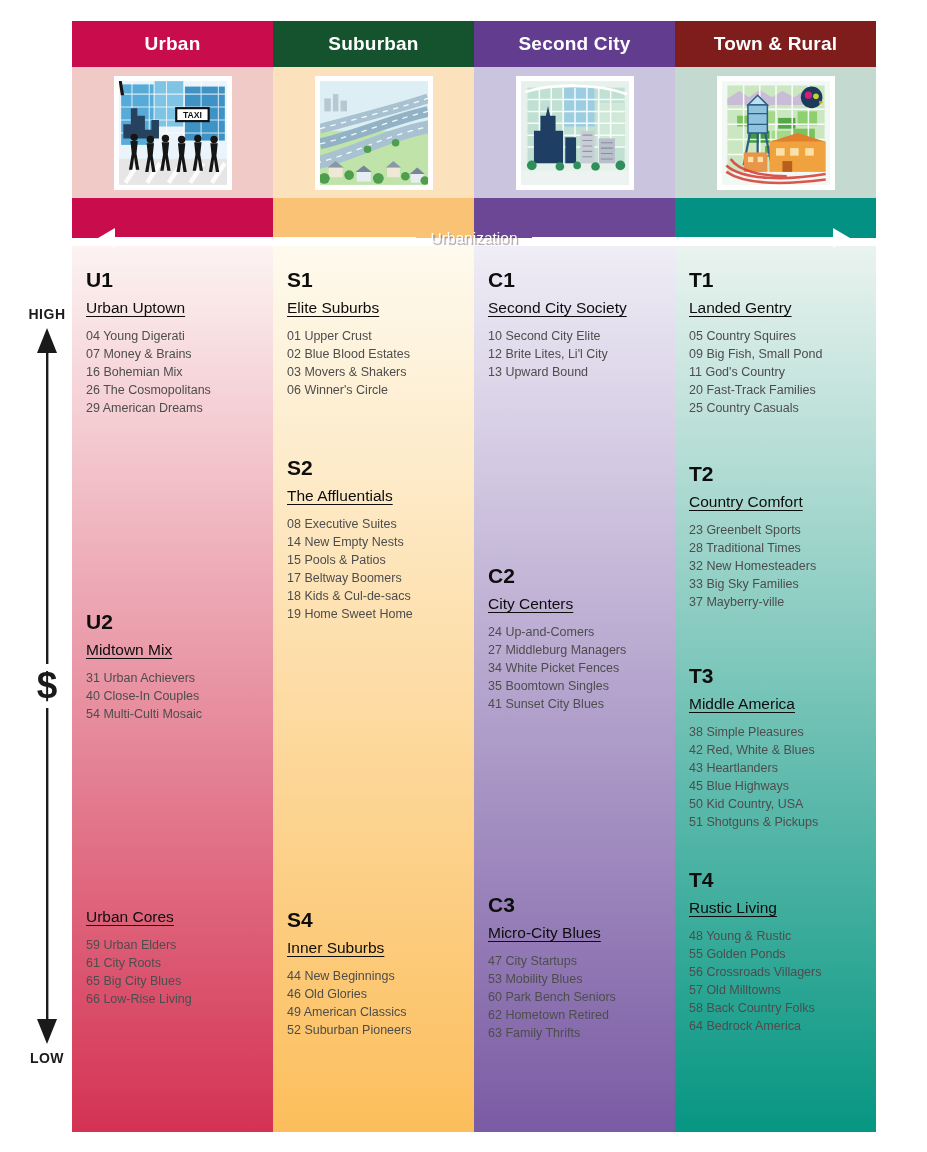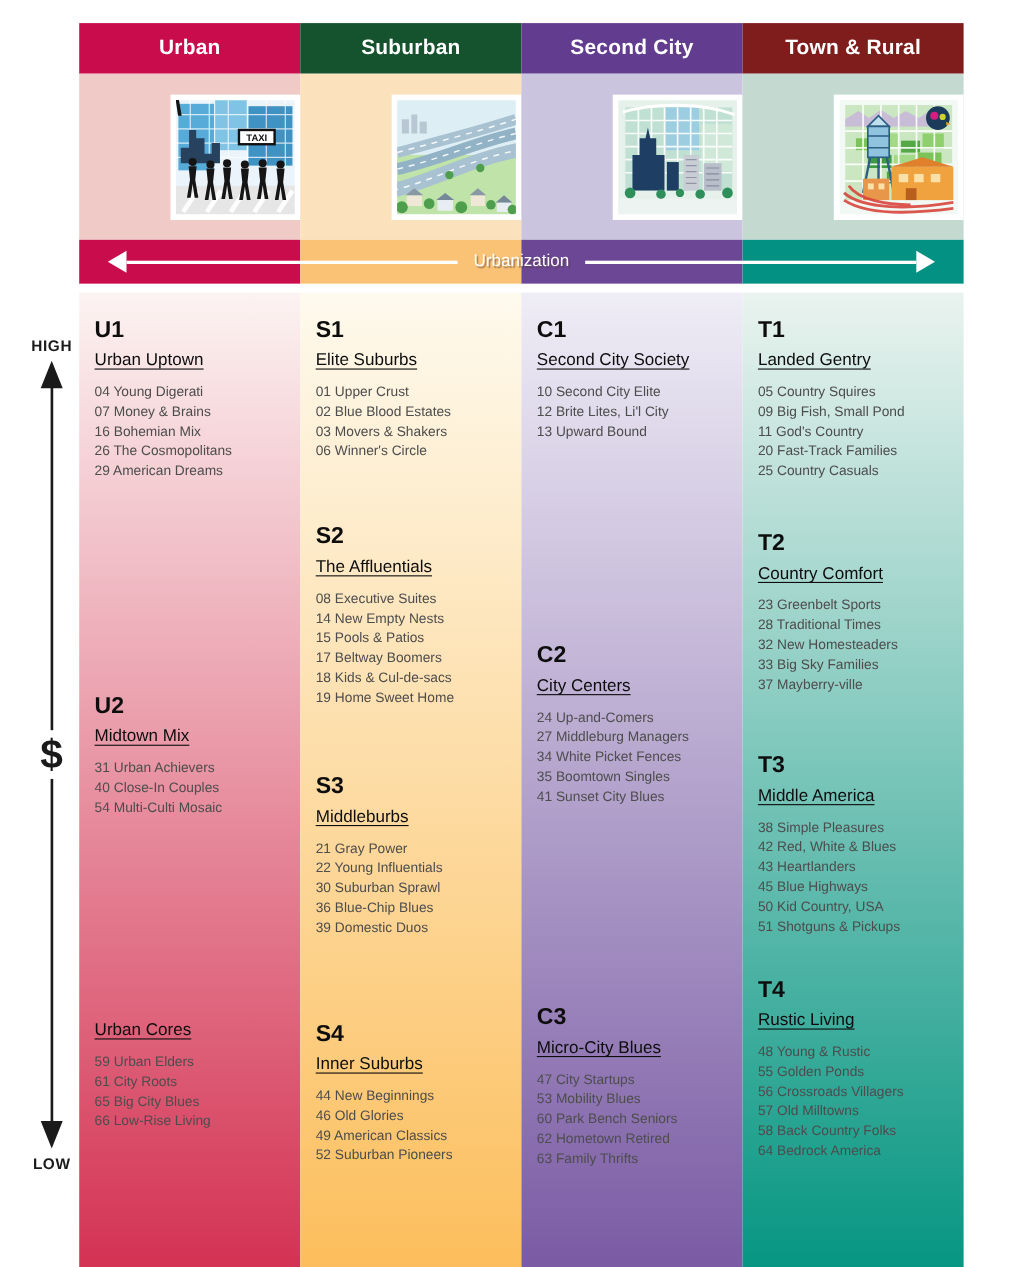--- a/index.html
+++ b/index.html
@@ -4,21 +4,21 @@
 <style>
   html,body{margin:0;padding:0;background:#ffffff;}
   body{
     width:927px;height:1152px;position:relative;overflow:hidden;
     font-family:"Liberation Sans", sans-serif;
   }
   .board{position:absolute;left:72px;top:21px;width:804px;height:1131px;}
   .col{position:absolute;top:0;width:201px;height:100%;}
   .col-header{height:46px;display:flex;align-items:center;justify-content:center;
     color:#fff;font-weight:bold;font-size:19px;letter-spacing:.2px;}
-  .illo-band{height:151px;display:flex;align-items:center;justify-content:flex-end;}
+  .illo-band{height:131px;display:flex;align-items:center;justify-content:center;}
   .illo-card{width:118px;height:114px;background:#fff;display:flex;align-items:center;justify-content:center;}
   .illo-card svg{display:block;}
   .urb-seg{height:40px;}
   .col-gap{height:8px;background:#fff;}
   .col-main{position:relative;height:886px;}
   .group{position:absolute;left:14px;right:6px;}
   .group-code{font-size:21px;font-weight:bold;color:#0d0d0d;margin:0 0 7px 0;}
   .group-name{font-size:15.5px;color:#0d0d0d;text-decoration:underline;text-underline-offset:3px;margin:0 0 10px 0;}
   .segment{font-size:12.5px;color:#4d4d4d;line-height:18px;}
   
@@ -179,29 +179,20 @@
         <div class="group" style="top:210px">
           <div class="group-code">S2</div>
           <div class="group-name">The Affluentials</div>
           <div class="segment">08 Executive Suites</div>
           <div class="segment">14 New Empty Nests</div>
           <div class="segment">15 Pools &amp; Patios</div>
           <div class="segment">17 Beltway Boomers</div>
           <div class="segment">18 Kids &amp; Cul-de-sacs</div>
           <div class="segment">19 Home Sweet Home</div>
         </div>
-        <div class="group" style="top:437px">
-          <div class="group-code">S3</div>
-          <div class="group-name">Middleburbs</div>
-          <div class="segment">21 Gray Power</div>
-          <div class="segment">22 Young Influentials</div>
-          <div class="segment">30 Suburban Sprawl</div>
-          <div class="segment">36 Blue-Chip Blues</div>
-          <div class="segment">39 Domestic Duos</div>
-        </div>
         <div class="group" style="top:662px">
           <div class="group-code">S4</div>
           <div class="group-name">Inner Suburbs</div>
           <div class="segment">44 New Beginnings</div>
           <div class="segment">46 Old Glories</div>
           <div class="segment">49 American Classics</div>
           <div class="segment">52 Suburban Pioneers</div>
         </div>
     </div>
     </div>

